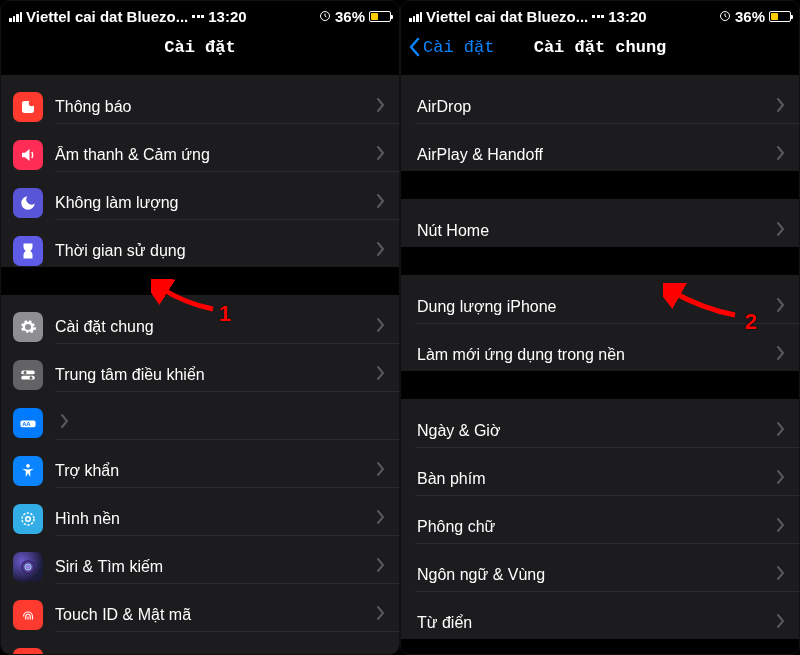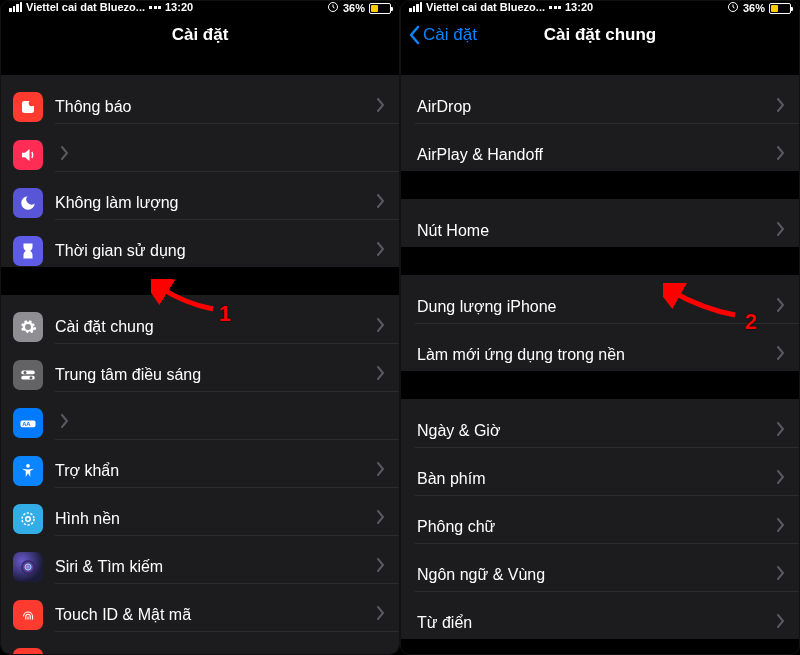--- a/index.html
+++ b/index.html
@@ -2,33 +2,33 @@
 <html><head>
 <meta charset="utf-8">
 <style>
   * { margin: 0; padding: 0; box-sizing: border-box; }
   html, body { width: 800px; height: 655px; overflow: hidden; background: #000; font-family: -apple-system, "Helvetica Neue", Arial, sans-serif; }
   .wrap { display: flex; width: 800px; height: 655px; }
   .phone { width: 400px; height: 655px; background: #000; position: relative; border-radius: 10px; overflow: hidden; }
   .phone + .phone { margin-left: 0; }
 
   
-  .status { height: 24px; display: flex; align-items: flex-start; justify-content: space-between; padding: 0 8px; color: #fff; font-size: 11px; font-weight: 600; }
+  .status { height: 24px; display: flex; align-items: flex-end; justify-content: space-between; padding: 0 8px; color: #fff; font-size: 15px; font-weight: 600; }
   .status .left, .status .right { display: flex; align-items: center; gap: 4px; }
   .bars { display: inline-flex; align-items: flex-end; gap: 1px; }
   .bars span { width: 2.5px; background: #fff; display: inline-block; border-radius: 0.5px; }
   .bars span:nth-child(1){height:4px}.bars span:nth-child(2){height:6px}.bars span:nth-child(3){height:8px}.bars span:nth-child(4){height:10px}
   .dots { display:inline-flex; gap:1.5px; }
   .dots span { width:3px; height:3px; background:#fff; display:inline-block; }
   .battery { width: 22px; height: 11px; border: 1px solid #fff; border-radius: 2px; position: relative; }
   .battery::after { content:""; position:absolute; right:-3px; top:3px; width:2px; height:4px; background:#fff; border-radius:0 1px 1px 0;}
   .battery .fill { position:absolute; left:1px; top:1px; bottom:1px; width:36%; background:#ffcc00; border-radius:1px;}
 
   
-  .nav { height: 44px; display: flex; justify-content: center; position: relative; }
+  .nav { height: 44px; display: flex; align-items: center; justify-content: center; position: relative; font-family: Liberation Mono, monospace; }
   .nav .title { color:#fff; font-size:17px; font-weight:700; }
   .nav .back { position:absolute; left:6px; display:flex; align-items:center; color:#0a84ff; font-size:17px; }
   .nav .back svg { margin-right:2px; }
 
   
   .section { background:#1c1c1e; margin: 0 0 28px 0; }
   .section.first { margin-top: 6px; }
   .row { height: 48px; display:flex; align-items:center; padding: 16px 14px 0 12px; color:#fff; font-size:16px; position:relative; }
   .row + .row .divider { position:absolute; top:0; left:54px; right:0; height:1px; background:#2c2c2e; }
   .phone.right-phone .row + .row .divider { left:14px; }
@@ -113,20 +113,21 @@
             </svg></div>
         </div>
         <div class="row">
           <div class="divider"></div>
           <div class="icon ic-redpink">
             <svg width="18" height="18" viewBox="0 0 24 24" fill="#fff">
               <path d="M4 9v6h4l6 5V4l-6 5H4z"></path>
               <path d="M17 8c1.5 1.5 1.5 6.5 0 8" stroke="#fff" stroke-width="2" fill="none"></path>
             </svg>
           </div>
+          <div class="label">Âm thanh &amp; Cảm ứng</div>
           <div class="chev"><svg width="8" height="14" viewBox="0 0 8 14">
               <path d="M1 1l5 6-5 6" stroke="#5a5a5e" stroke-width="2" fill="none" stroke-linecap="round"></path>
             </svg></div>
         </div>
         <div class="row">
           <div class="divider"></div>
           <div class="icon ic-purple">
             <svg width="18" height="18" viewBox="0 0 24 24" fill="#fff">
               <path d="M21 12.8A9 9 0 1111.2 3a7 7 0 009.8 9.8z"></path>
             </svg>
@@ -164,21 +165,21 @@
         <div class="row">
           <div class="divider"></div>
           <div class="icon ic-graydark">
             <svg width="18" height="18" viewBox="0 0 24 24" fill="#fff">
               <rect x="3" y="6" width="18" height="5" rx="2.5"></rect>
               <rect x="3" y="13" width="18" height="5" rx="2.5"></rect>
               <circle cx="8" cy="8.5" r="2" fill="#636366"></circle>
               <circle cx="16" cy="15.5" r="2" fill="#636366"></circle>
             </svg>
           </div>
-          <div class="label">Trung tâm điều sáng</div>
+          <div class="label">Trung tâm điều khiển</div>
           <div class="chev"><svg width="8" height="14" viewBox="0 0 8 14">
               <path d="M1 1l5 6-5 6" stroke="#5a5a5e" stroke-width="2" fill="none" stroke-linecap="round"></path>
             </svg></div>
         </div>
         <div class="row">
           <div class="divider"></div>
           <div class="icon ic-blue">
             <svg width="20" height="16" viewBox="0 0 24 18" fill="#fff">
               <rect x="3" y="6" width="18" height="8" rx="2"></rect>
               <text x="5" y="12.5" font-size="7" font-weight="700" fill="#007aff">AA</text>

